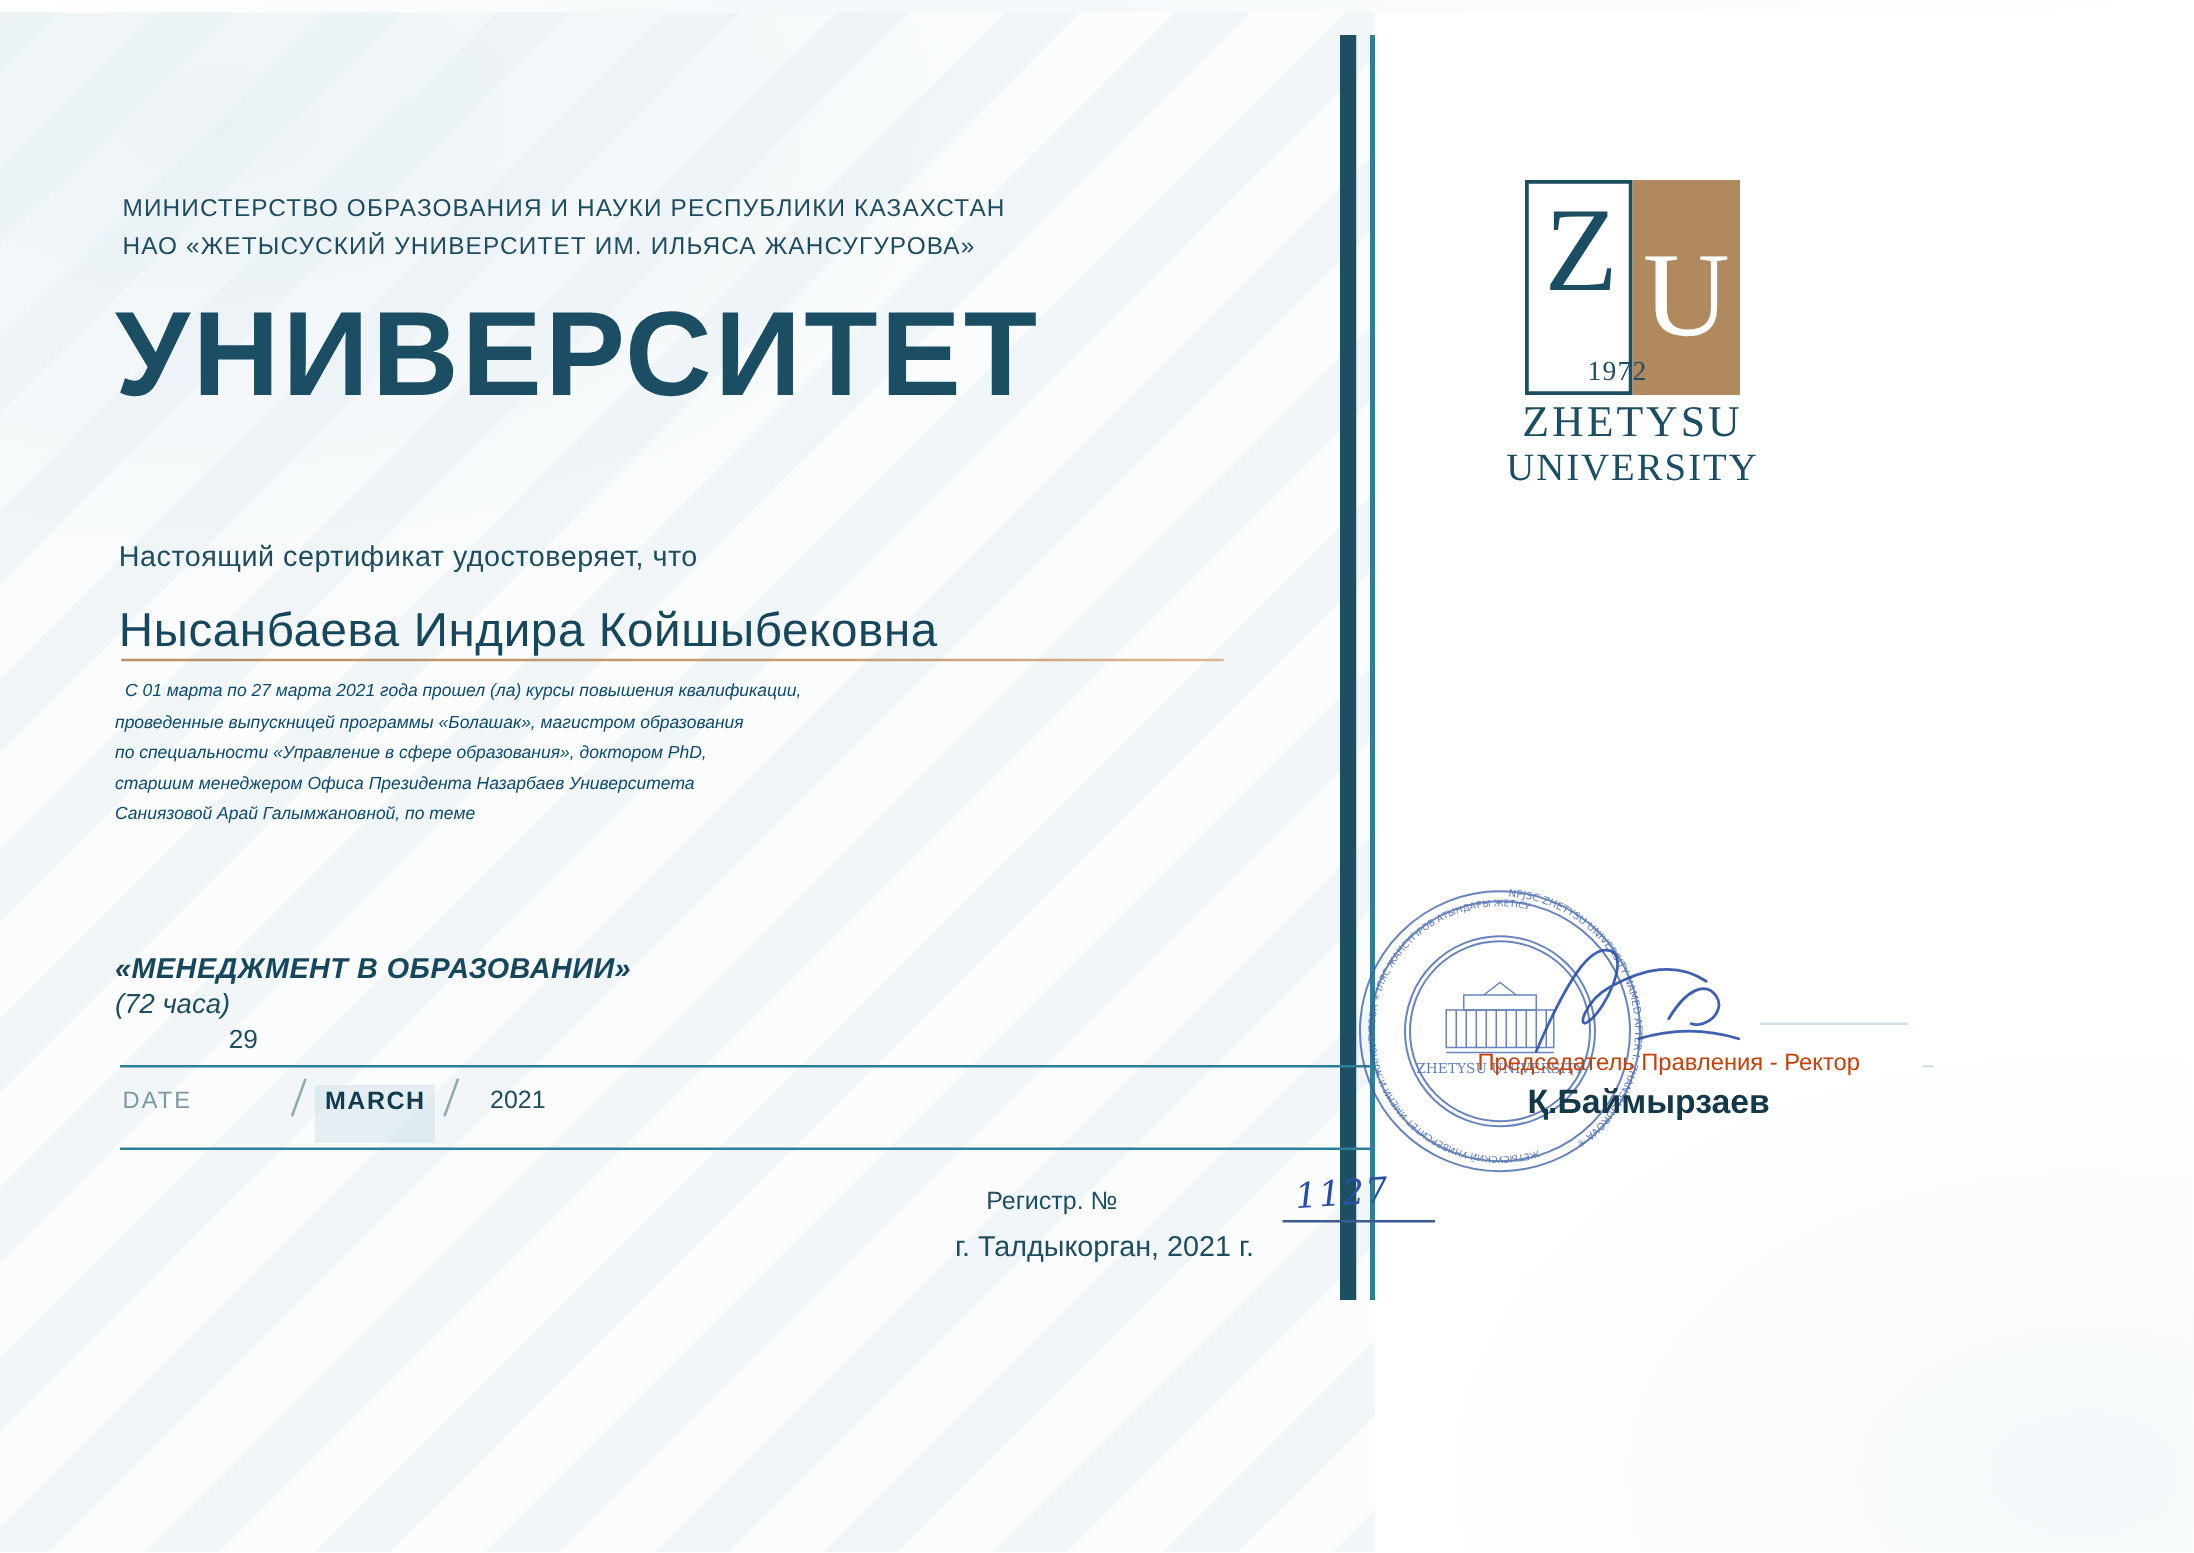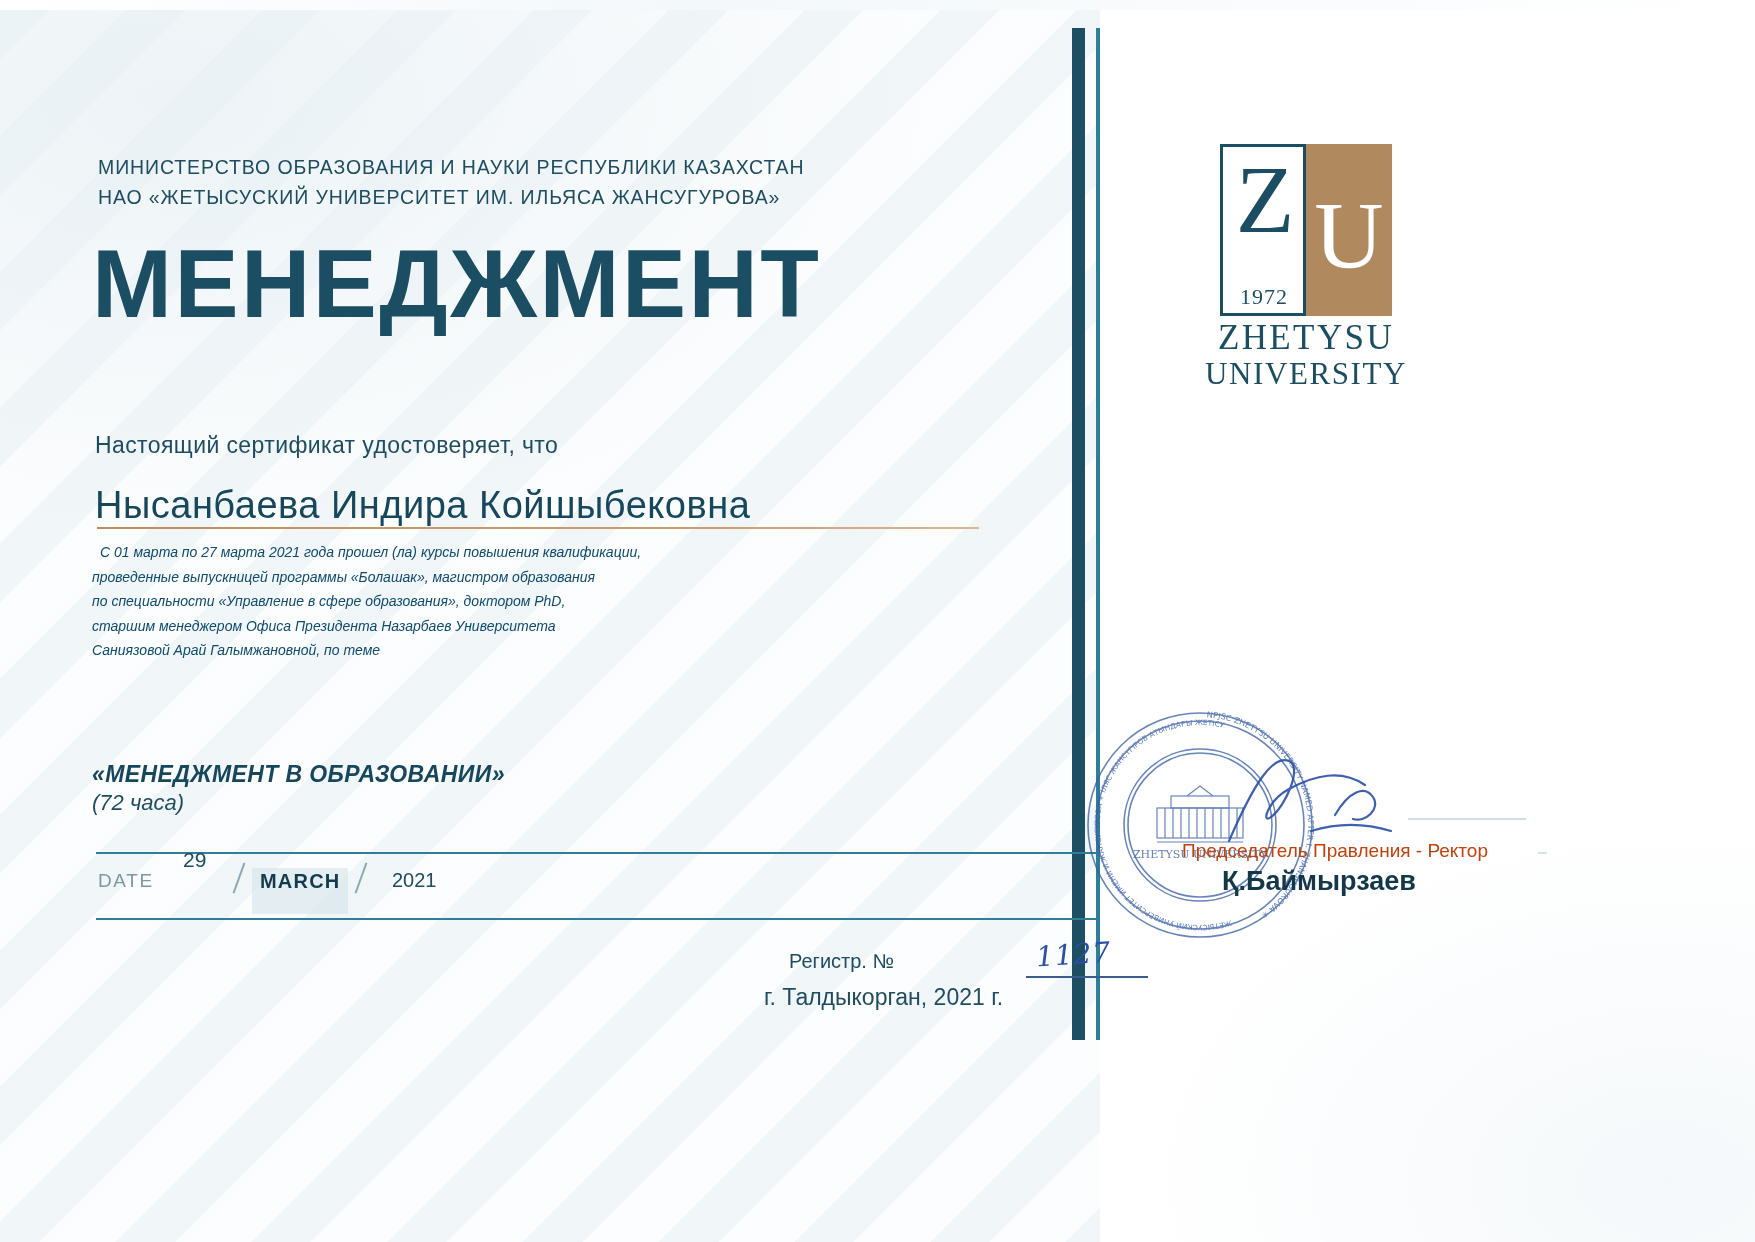--- a/index.html
+++ b/index.html
@@ -149,21 +149,21 @@
   }
   .date-label {
     position: absolute;
     left: 98px; top: 870px;
     font-size: 19px;
     color: #7d98a4;
     letter-spacing: 1.6px;
   }
   .date-day {
     position: absolute;
-    left: 183px; top: 848px;
+    left: 183px; top: 820px;
     font-size: 21px;
     color: #1e4c60;
   }
   .date-month {
     position: absolute;
     left: 252px; top: 868px;
     font-size: 20px;
     font-weight: bold;
     color: #123c4e;
     letter-spacing: 1.2px;
@@ -257,20 +257,21 @@
   }
   .logo .year {
     position: absolute;
     left: 4px; bottom: 6px;
     width: 80px;
     text-align: center;
     font-family: "Liberation Serif", serif;
     font-size: 22px;
     color: #1b4d63;
     letter-spacing: 1px;
+    padding-left: 30px;
   }
   .logo-name {
     position: absolute;
     left: 1196px; top: 318px;
     width: 220px;
     text-align: center;
     font-family: "Liberation Serif", serif;
     color: #1b4d63;
     line-height: 1.12;
   }
@@ -329,21 +330,21 @@
   <div class="edge-top"></div>
 
   <div class="vbar-thick"></div>
   <div class="vbar-thin"></div>
 
   <div class="ministry">
     <div>МИНИСТЕРСТВО ОБРАЗОВАНИЯ И НАУКИ РЕСПУБЛИКИ КАЗАХСТАН</div>
     <div>НАО «ЖЕТЫСУСКИЙ УНИВЕРСИТЕТ ИМ. ИЛЬЯСА ЖАНСУГУРОВА»</div>
   </div>
 
-  <div class="cert-title">МЕНЕДЖМЕНТ</div>
+  <div class="cert-title">УНИВЕРСИТЕТ</div>
 
   <div class="certifies">Настоящий сертификат удостоверяет, что</div>
 
   <div class="recipient">Нысанбаева Индира Койшыбековна</div>
   <div class="recipient-rule"></div>
 
   <div class="body-text">
     <span class="l indent">С 01 марта по 27 марта 2021 года прошел (ла) курсы повышения квалификации,</span>
     <span class="l">проведенные выпускницей программы «Болашак», магистром образования</span>
     <span class="l">по специальности «Управление в сфере образования», доктором PhD,</span>

